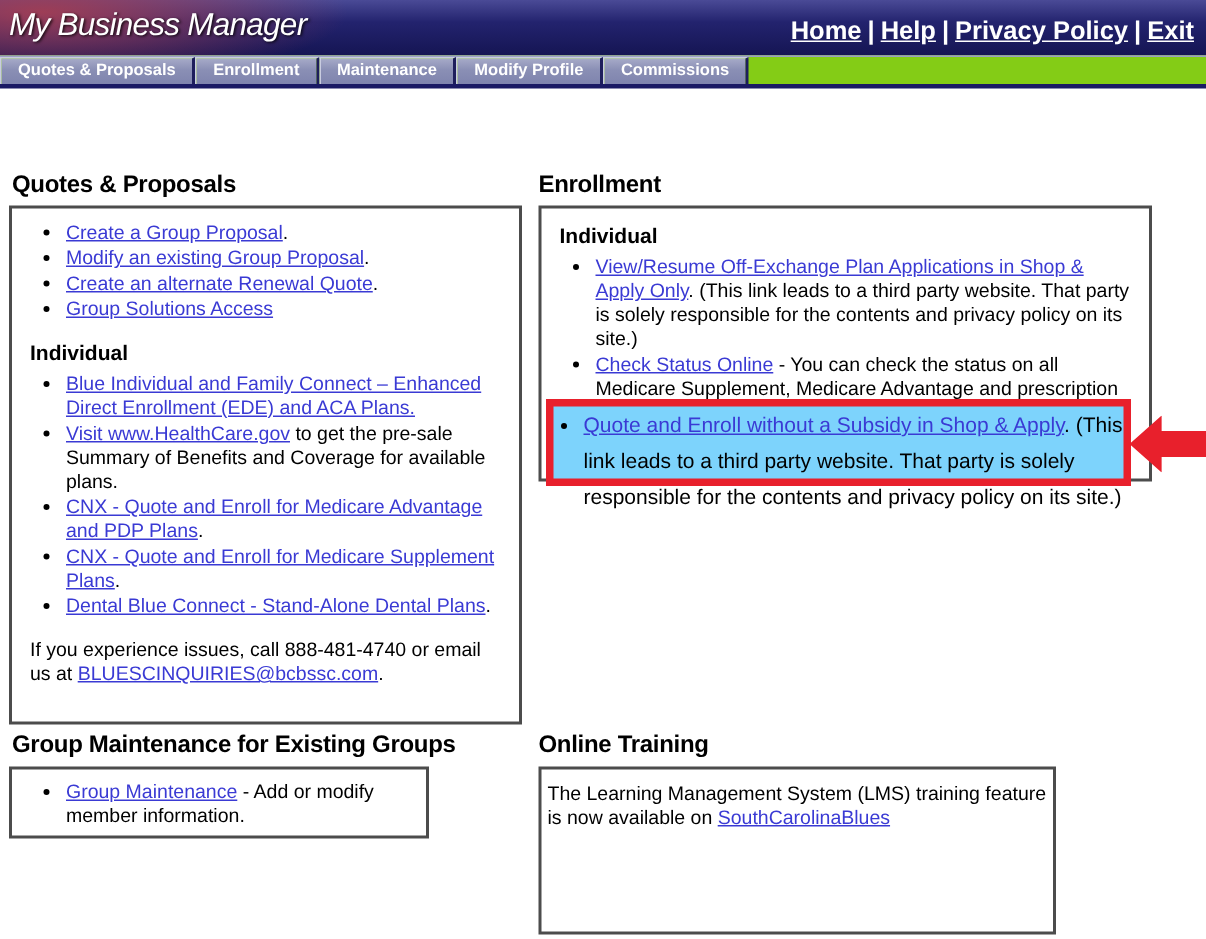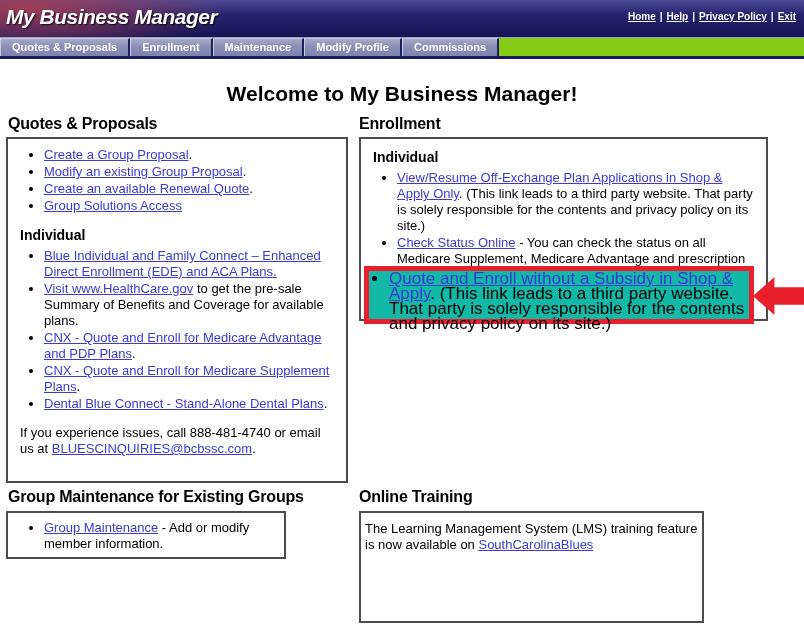--- a/index.html
+++ b/index.html
@@ -12,28 +12,28 @@
 
   
   .header {
     position:absolute; left:0; top:0; width:804px; height:37px;
     background:
       radial-gradient(ellipse 300px 70px at 28px 8px, rgba(163,62,84,.95), rgba(163,62,84,0) 68%),
       linear-gradient(180deg, #4a4a96 0%, #23236e 40%, #151553 100%);
   }
   .logo {
     position:absolute; left:6px; top:5px;
-    color:#fff; font-size:21px; font-weight:bold; font-style:italic;
+    color:#fff; font-size:21px; font-weight:normal; font-style:italic;
     letter-spacing:-0.5px; text-shadow:1px 1px 2px rgba(0,0,0,.85);
     white-space:nowrap;
     text-align:right;
   }
   .header-links {
     position:absolute; right:8px; top:11px;
-    color:#fff; font-size:10px; font-weight:bold; white-space:nowrap;
+    color:#fff; font-size:17px; font-weight:bold; white-space:nowrap;
   }
   .header-links a { color:#fff; text-decoration:underline; }
   .header-links .sep { padding:0 4px; text-decoration:none; }
 
   
   .navbar {
     position:absolute; left:0; top:37px; width:804px; height:19px;
     background:#84cc16; border-top:1px solid #9aa0c4;
     white-space:nowrap; font-size:0;
   }
@@ -74,22 +74,22 @@
 
   .sub-heading { font-size:14px; font-weight:bold; margin:2px 0 5px 0; }
   .box ul { margin:0 0 13px 0; padding-left:24px; list-style:disc; }
   .box li { margin:0 0 1px 0; }
   .box a, .redbox a { color:#3a3ad4; text-decoration:underline; }
   .support { margin-top:13px; }
 
   
   .redbox {
     position:absolute; left:364px; top:266px; width:390px; height:58px;
-    border:5px solid #e8202c; background:#14b8a6; z-index:5;
-    font-size:17px; line-height:15px; padding:0;
+    border:5px solid #e8202c; background:#7dd3fc; z-index:5;
+    font-size:14px; line-height:24px; padding:0;
   }
   .redbox ul { margin:0; padding-left:20px; list-style:disc; }
   .red-arrow {
     position:absolute; left:753px; top:277px; width:51px; height:38px;
     background:#e8202c; z-index:6;
     clip-path:polygon(0 50%, 42% 0, 42% 27%, 100% 27%, 100% 73%, 42% 73%, 42% 100%);
   }
 </style>
 </head>
 <body>
@@ -101,32 +101,31 @@
     <div class="header-links">
       <a href="#">Home</a><span class="sep">|</span><a href="#">Help</a><span class="sep">|</span><a href="#">Privacy Policy</a><span class="sep">|</span><a href="#">Exit</a>
     </div>
   </div>
 
   <div class="navbar">
     <span class="nav-btn">Quotes &amp; Proposals</span><span class="nav-btn">Enrollment</span><span class="nav-btn">Maintenance</span><span class="nav-btn">Modify Profile</span><span class="nav-btn">Commissions</span>
   </div>
   <div class="nav-underline"></div>
 
-  <div class="welcome">Welcome to My Business Manager!</div>
 
   <div class="sec-heading" id="qp-heading">Quotes &amp; Proposals</div>
   <div class="sec-heading" id="en-heading">Enrollment</div>
   <div class="sec-heading" id="ot-heading">Online Training</div>
   <div class="sec-heading" id="gm-heading">Group Maintenance for Existing Groups</div>
 
   <div class="box" id="qp-box">
     <ul>
       <li><a href="#">Create a Group Proposal</a><span>.</span></li>
       <li><a href="#">Modify an existing Group Proposal</a><span>.</span></li>
-      <li><a href="#">Create an available Renewal Quote</a><span>.</span></li>
+      <li><a href="#">Create an alternate Renewal Quote</a><span>.</span></li>
       <li><a href="#">Group Solutions Access</a><span></span></li>
     </ul>
     <div class="sub-heading">Individual</div>
     <ul>
       <li><a href="#">Blue Individual and Family Connect – Enhanced Direct Enrollment (EDE) and ACA Plans.</a><span></span></li>
       <li><a href="#">Visit www.HealthCare.gov</a><span> to get the pre-sale Summary of Benefits and Coverage for available plans.</span></li>
       <li><a href="#">CNX - Quote and Enroll for Medicare Advantage and PDP Plans</a><span>.</span></li>
       <li><a href="#">CNX - Quote and Enroll for Medicare Supplement Plans</a><span>.</span></li>
       <li><a href="#">Dental Blue Connect - Stand-Alone Dental Plans</a><span>.</span></li>
     </ul>

